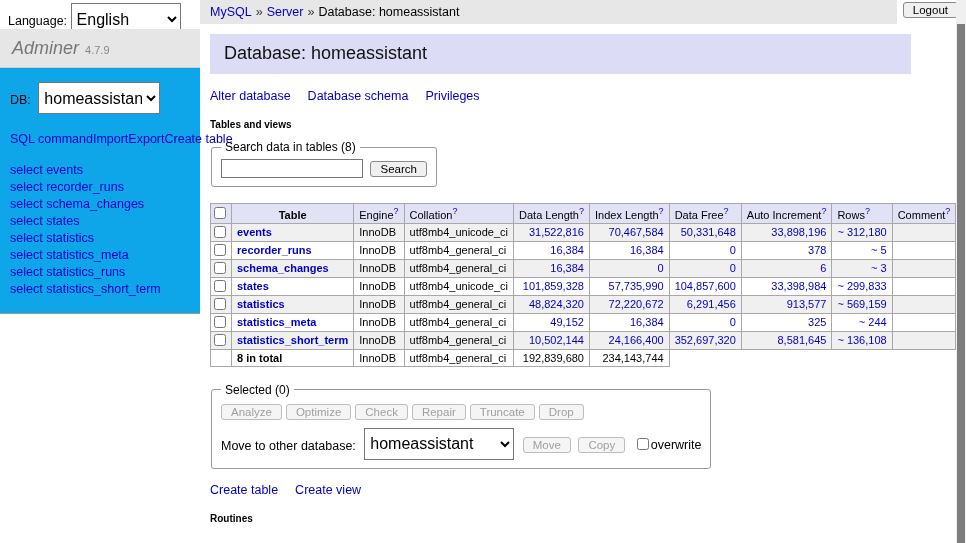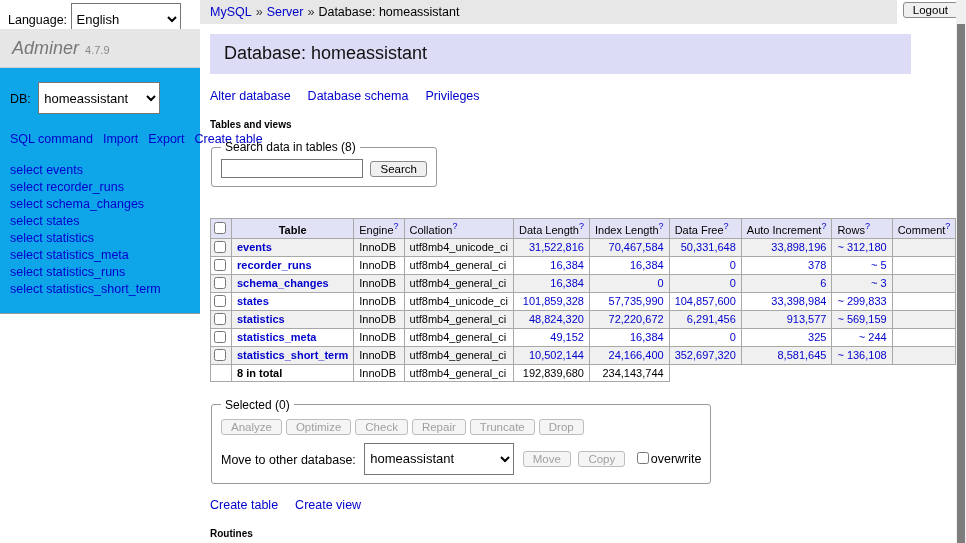--- a/index.html
+++ b/index.html
@@ -10,56 +10,56 @@
   a { color:#0000cc; text-decoration:none; cursor:pointer; }
 
   
   .topbar { display:flex; height:24px; align-items:stretch; }
   .lang-area { width:200px; flex:0 0 200px; padding:3px 0 0 8px; white-space:nowrap; }
   .lang-area select { width:110px; }
   .breadcrumb { flex:1; background:#e7e7e7; padding:5px 0 0 10px; white-space:nowrap; }
   .breadcrumb .sep { color:#333; margin:0 4px; }
   .logout-area { flex:0 0 62px; text-align:right; padding:2px 8px 0 6px; }
 
-  select { font-family:inherit; font-size:13px; height:32px; border:1px solid #767676; background:#fff; padding:0 1px; }
+  select { font-family:inherit; font-size:16px; height:32px; border:1px solid #767676; background:#fff; padding:0 1px; }
   input[type="text"] { font-family:inherit; font-size:12px; height:19px; border:1px solid #767676; padding:0 3px; }
   button { font-family:inherit; font-size:11.5px; background:#f0f0f0; border:1px solid #8a8a8a; border-radius:3px; padding:1px 9px; color:#000; cursor:pointer; }
   button:disabled { color:#9f9f9f; border-color:#bdbdbd; background:#f5f5f5; cursor:default; }
   input[type="checkbox"] { width:12px; height:12px; margin:0 2px 0 0; vertical-align:-1px; }
 
   
   .cols { display:flex; align-items:flex-start; }
 
   
   .sidebar { width:200px; flex:0 0 200px; margin-top:5px; }
   .sidebar-inner { background:#0ea5e9; border-bottom:1px solid #999; padding-bottom:12px; }
   .logo-band { background:#e6e6e6; border-bottom:1px solid #d0d0d0; padding:9px 12px 8px; }
   .logo-band .app { font-style:italic; font-size:18px; color:#777; }
   .logo-band .ver { font-size:11px; color:#888; margin-left:6px; }
   .db-row { padding:14px 10px 6px; }
   .db-row select { width:122px; margin-left:4px; }
   .side-actions { padding:10px 10px 6px; width:165px; line-height:1.55; }
-  .side-actions a { margin-right:10px; white-space:nowrap; }
+  .side-actions a { white-space:nowrap; }
   .side-tables { padding:8px 10px 2px; }
   .side-tables p { margin:0 0 3px; white-space:nowrap; }
 
   
   .main { flex:1; min-width:0; padding:10px 55px 0 10px; }
   .h2 { background:#dcdcf6; font-size:18px; font-weight:normal; color:#111; padding:9px 14px 10px; margin:0 0 15px; }
   .linkrow { margin:0 0 14px; }
   .linkrow a { margin-right:17px; }
   .h3 { font-size:10px; font-weight:bold; margin:16px 0 10px; }
 
   fieldset { display:inline-block; border:1px solid #999; border-radius:3px; padding:5px 9px 8px; margin:0 0 14px 1px; vertical-align:top; }
   legend { font-size:12px; padding:0 4px; }
   .search-fieldset input[type="text"] { width:142px; }
   .search-fieldset button { margin-left:4px; }
 
   
-  table.data { border-collapse:collapse; font-size:11px; margin:17px 0 16px; white-space:nowrap; }
+  table.data { border-collapse:collapse; font-size:11px; margin:2px 0 16px; white-space:nowrap; }
   .data th, .data td { border:1px solid #a8a8a8; padding:2px 5px; height:17px; text-align:left; font-weight:normal; }
   .data thead th { background:#e2e2f6; }
   .data thead th:nth-of-type(2) { font-weight:bold; text-align:center; }
   .data tbody.rows tr:nth-of-type(odd) { background:#f0f0f0; }
   .data .c-check { width:22px; text-align:center; padding:2px 3px; }
   .data th.c-name { text-align:left; }
   .data th.c-name a { font-weight:bold; }
   .data .c-num { text-align:right; }
   .data .c-comment { min-width:54px; }
   .data sup.help { font-size:9px; }

